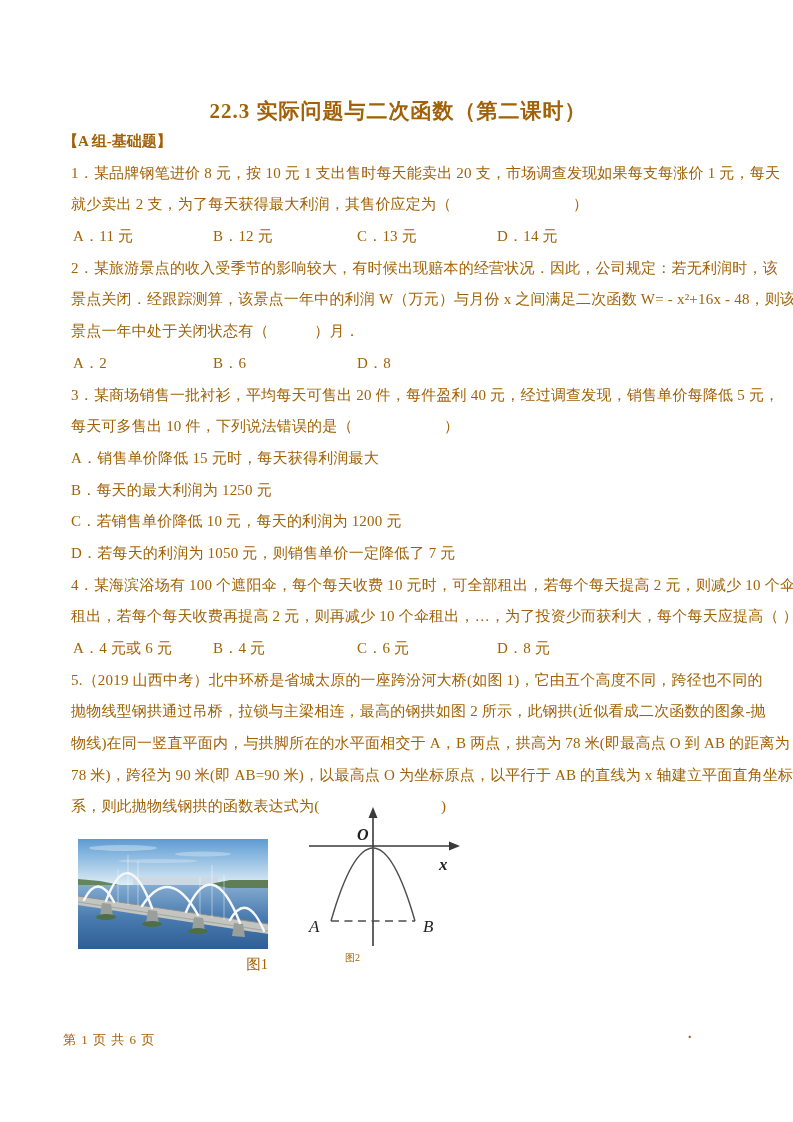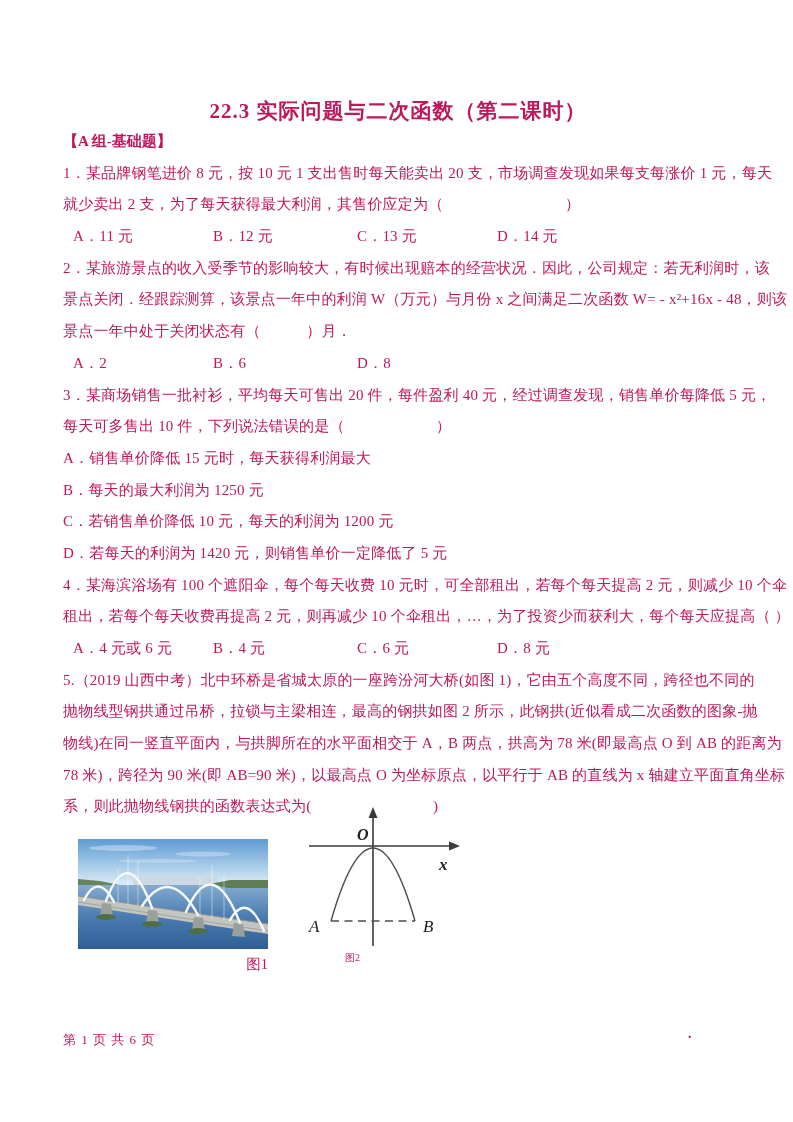--- a/index.html
+++ b/index.html
@@ -1,24 +1,24 @@
 <!DOCTYPE html>
 <html><head>
 <meta charset="utf-8">
 <style>
   html,body{margin:0;padding:0;background:#e8e8e8;}
   .page{
     position:relative;width:793px;height:1122px;margin:0 auto;
     background:#ffffff;overflow:hidden;
-    font-family:"Liberation Serif","DejaVu Serif",serif;color:#be185d;
+    font-family:"Liberation Serif","DejaVu Serif",serif;color:#a16207;
   }
   .content{position:absolute;left:63px;top:96px;width:670px;}
   .title{font-size:21px;font-weight:700;text-align:center;height:30px;line-height:30px;letter-spacing:1px;}
   .section-head{margin-top:0;font-weight:700;font-size:15px;height:31.7px;line-height:31.7px;}
-  .line{height:31.7px;line-height:31.7px;font-size:15px;letter-spacing:.2px;white-space:pre;}
+  .line{height:31.7px;line-height:31.7px;font-size:15px;letter-spacing:.2px;white-space:pre;margin-left:8px;}
   .options-row{display:grid;grid-template-columns:140px 144px 140px 1fr;height:31.7px;line-height:31.7px;font-size:15px;letter-spacing:.2px;white-space:pre;margin-left:10px;}
   .figures{position:relative;height:190px;}
   .photo-wrap{position:absolute;left:15px;top:16px;width:190px;height:110px;}
   .photo-wrap svg{display:block;width:190px;height:110px;}
   .fig1-caption{position:absolute;left:15px;top:132px;width:190px;text-align:right;font-size:14.5px;}
   .graph-wrap{position:absolute;left:242px;top:-17px;width:160px;height:147px;}
   .fig2-caption{position:absolute;left:282px;top:128px;font-size:10px;}
   .footer{position:absolute;left:63px;top:1030px;font-size:13px;height:20px;line-height:20px;letter-spacing:1px;}
   .footer-dot{position:absolute;left:688px;top:1026px;font-size:14px;font-weight:700;}
 </style>
@@ -37,21 +37,21 @@
         <div class="options-row"><span>A．11 元</span><span>B．12 元</span><span>C．13 元</span><span>D．14 元</span></div>
         <div class="line">2．某旅游景点的收入受季节的影响较大，有时候出现赔本的经营状况．因此，公司规定：若无利润时，该</div>
         <div class="line">景点关闭．经跟踪测算，该景点一年中的利润 W（万元）与月份 x 之间满足二次函数 W= - x²+16x - 48，则该</div>
         <div class="line">景点一年中处于关闭状态有（　　　）月．</div>
         <div class="options-row"><span>A．2</span><span>B．6</span><span>D．8</span></div>
         <div class="line">3．某商场销售一批衬衫，平均每天可售出 20 件，每件盈利 40 元，经过调查发现，销售单价每降低 5 元，</div>
         <div class="line">每天可多售出 10 件，下列说法错误的是（　　　　　　）</div>
         <div class="line">A．销售单价降低 15 元时，每天获得利润最大</div>
         <div class="line">B．每天的最大利润为 1250 元</div>
         <div class="line">C．若销售单价降低 10 元，每天的利润为 1200 元</div>
-        <div class="line">D．若每天的利润为 1420 元，则销售单价一定降低了 5 元</div>
+        <div class="line">D．若每天的利润为 1050 元，则销售单价一定降低了 7 元</div>
         <div class="line">4．某海滨浴场有 100 个遮阳伞，每个每天收费 10 元时，可全部租出，若每个每天提高 2 元，则减少 10 个伞</div>
         <div class="line">租出，若每个每天收费再提高 2 元，则再减少 10 个伞租出，…，为了投资少而获利大，每个每天应提高（ ）</div>
         <div class="options-row"><span>A．4 元或 6 元</span><span>B．4 元</span><span>C．6 元</span><span>D．8 元</span></div>
         <div class="line">5.（2019 山西中考）北中环桥是省城太原的一座跨汾河大桥(如图 1)，它由五个高度不同，跨径也不同的</div>
         <div class="line">抛物线型钢拱通过吊桥，拉锁与主梁相连，最高的钢拱如图 2 所示，此钢拱(近似看成二次函数的图象-抛</div>
         <div class="line">物线)在同一竖直平面内，与拱脚所在的水平面相交于 A，B 两点，拱高为 78 米(即最高点 O 到 AB 的距离为</div>
         <div class="line">78 米)，跨径为 90 米(即 AB=90 米)，以最高点 O 为坐标原点，以平行于 AB 的直线为 x 轴建立平面直角坐标</div>
         <div class="line">系，则此抛物线钢拱的函数表达式为(　　　　　　　　)</div>
       </div>
 

